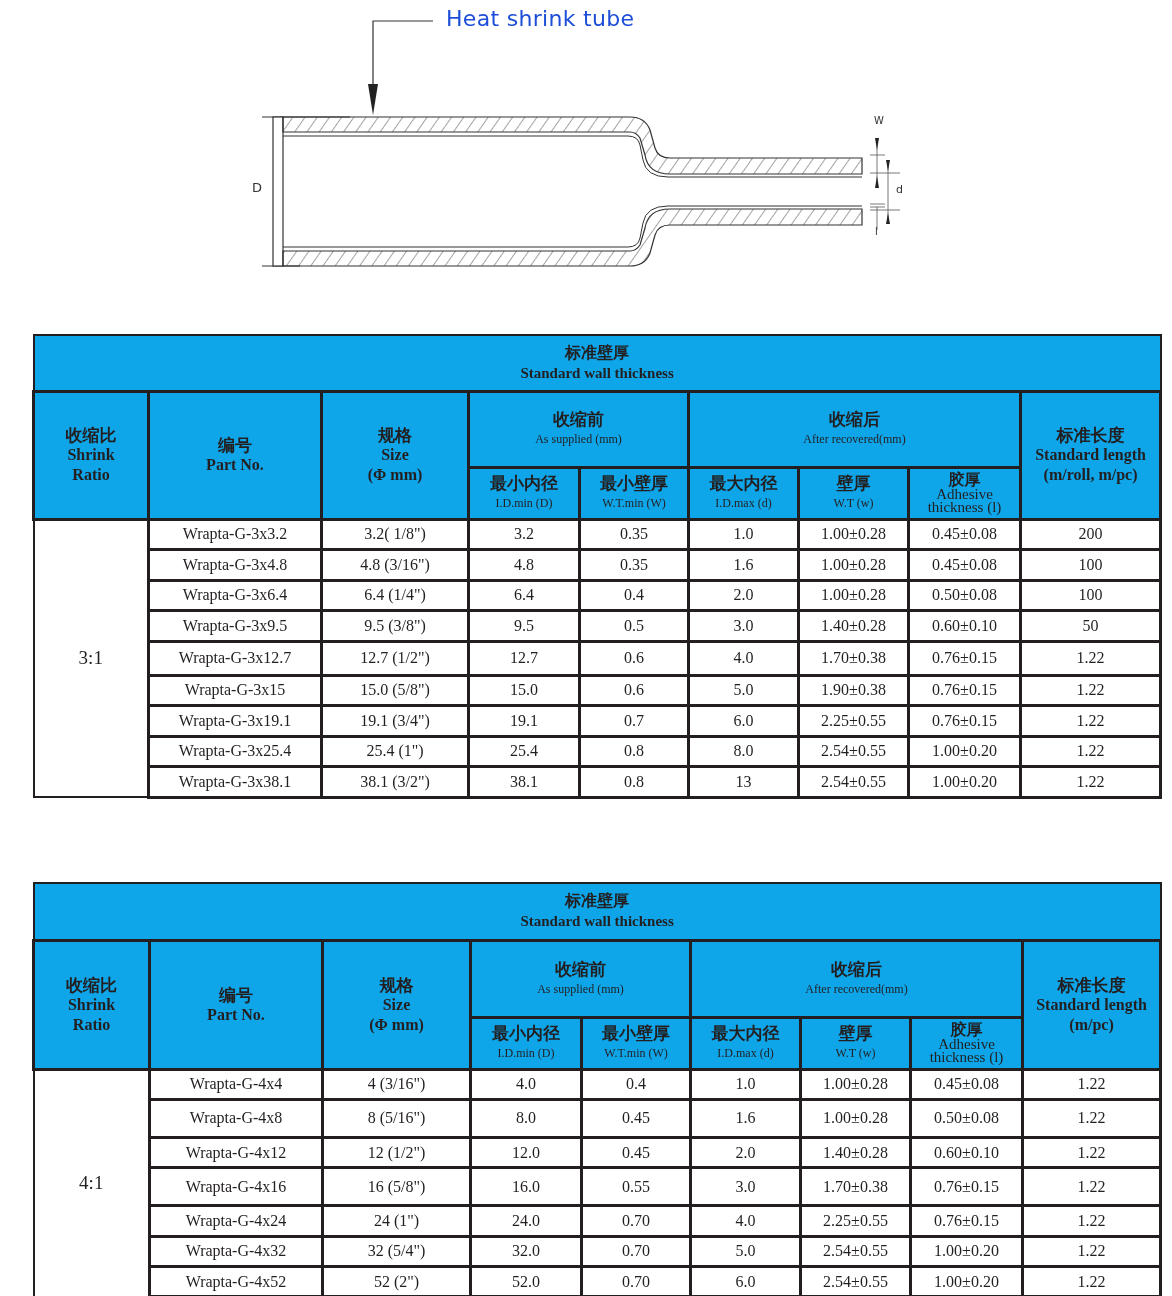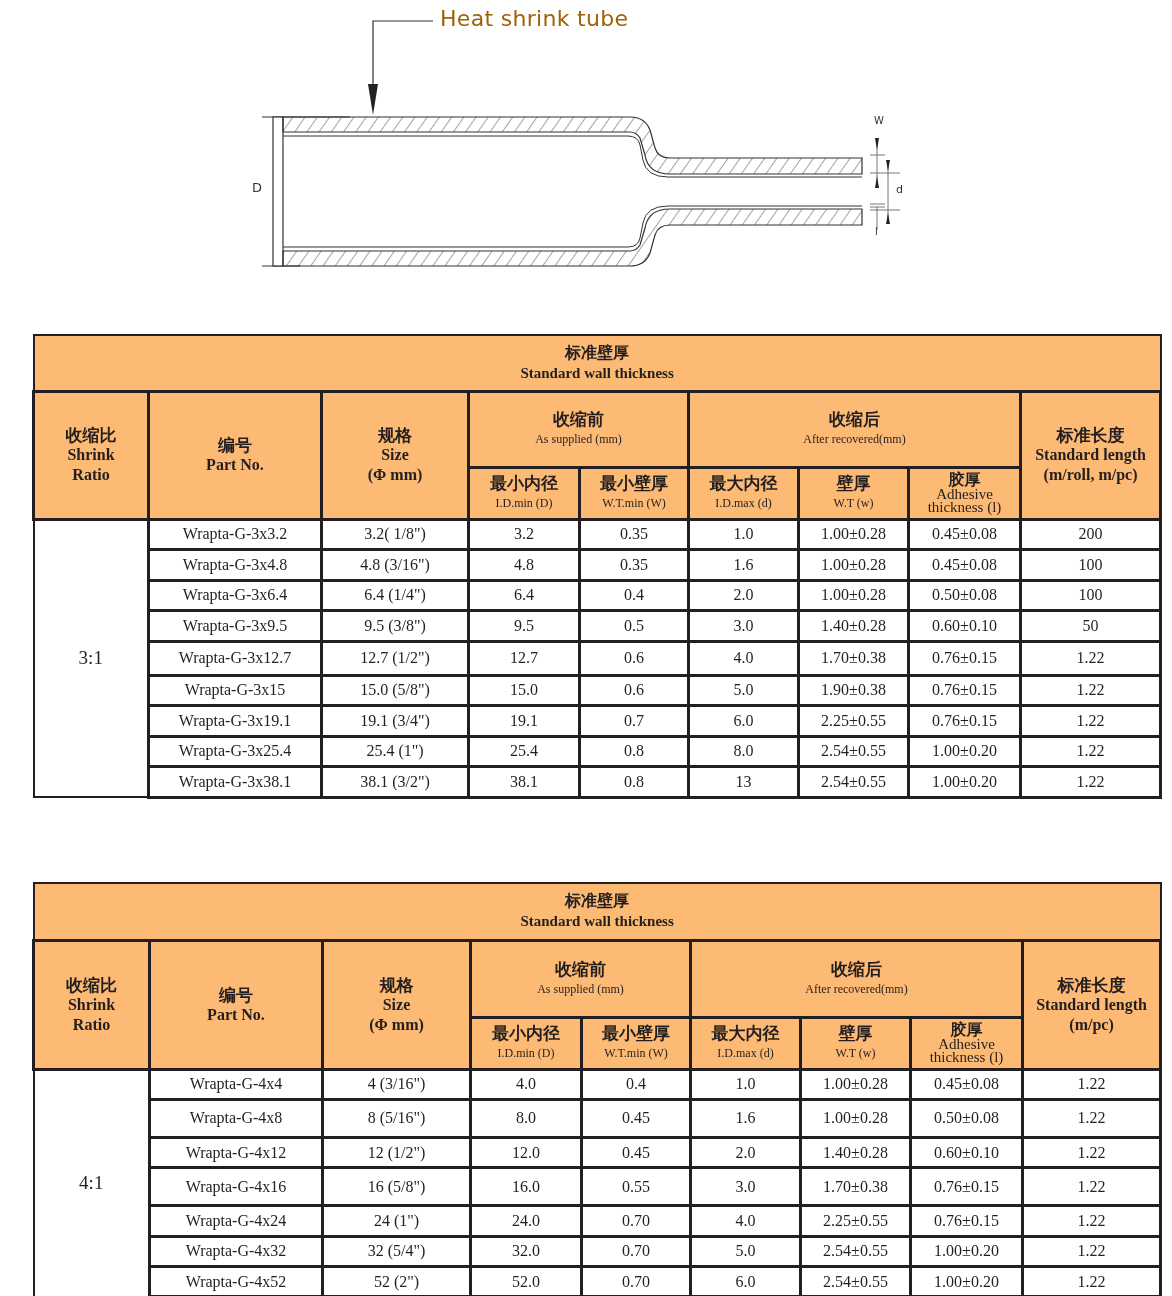--- a/index.html
+++ b/index.html
@@ -1,29 +1,29 @@
 <!DOCTYPE html>
 <html><head>
 <meta charset="utf-8">
 <style>
   * { box-sizing: border-box; margin: 0; padding: 0; }
   html, body { width: 1172px; height: 1296px; background: #ffffff; overflow: hidden; }
   body { position: relative; font-family: "Liberation Serif", "DejaVu Serif", serif; color: #231f20; }
 
   .diagram { position: absolute; left: 240px; top: 0; width: 700px; height: 290px; }
   .diagram svg { width: 700px; height: 290px; display: block; }
-  .diagram-label { position: absolute; left: 200px; top: 6px; font-family: "DejaVu Sans", sans-serif; font-size: 22px; color: #a16207; letter-spacing: 0.3px; }
+  .diagram-label { position: absolute; left: 206px; top: 6px; font-family: "DejaVu Sans", sans-serif; font-size: 22px; color: #1d4ed8; letter-spacing: 0.3px; }
   .dim-D { position: absolute; left: 12px; top: 180px; font-family: "DejaVu Sans", sans-serif; font-size: 13px; color: #333; }
   .dim-W { position: absolute; left: 634px; top: 115px; font-family: "DejaVu Sans", sans-serif; font-size: 10px; color: #333; }
   .dim-d { position: absolute; left: 656px; top: 183px; font-family: "DejaVu Sans", sans-serif; font-size: 11px; color: #333; }
   .dim-l { position: absolute; left: 635px; top: 226px; font-family: "DejaVu Sans", sans-serif; font-size: 10px; color: #333; }
 
   table.spec { position: absolute; left: 32px; width: 1127px; border-collapse: collapse; table-layout: fixed; }
   table.spec td, table.spec th { border: 3px solid #231f20; text-align: center; vertical-align: middle; font-weight: normal; }
-  table.spec .hdr { background: #fdba74; }
+  table.spec .hdr { background: #0ea5e9; }
   table.spec .title-cell { border-color: #231f20; border-width: 2px 2px 3px 2px; }
   .cn { font-family: "DejaVu Sans", sans-serif; font-weight: bold; font-size: 17px; display: block; line-height: 20px; color: #231f20; }
   .en { font-size: 12px; line-height: 20px; display: block; }
   .en-b { font-size: 16px; line-height: 20px; display: block; font-weight: bold; }
   .en-xs { font-size: 15px; line-height: 13px; display: block; }
   .cn-sm { font-family: "DejaVu Sans", sans-serif; font-weight: bold; font-size: 16px; line-height: 16px; display: block; }
   table.spec td.data { font-size: 16px; height: 30px; padding: 0; }
   table.spec td.ratio { font-size: 19px; border-top-width: 2px; border-left-width: 2px; border-bottom-width: 2px; }
 </style>
 </head>

